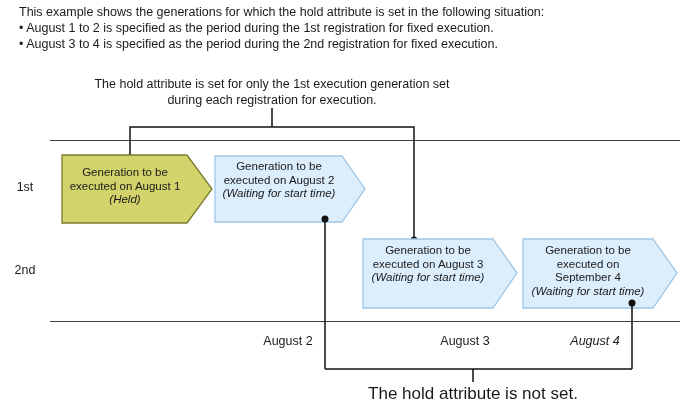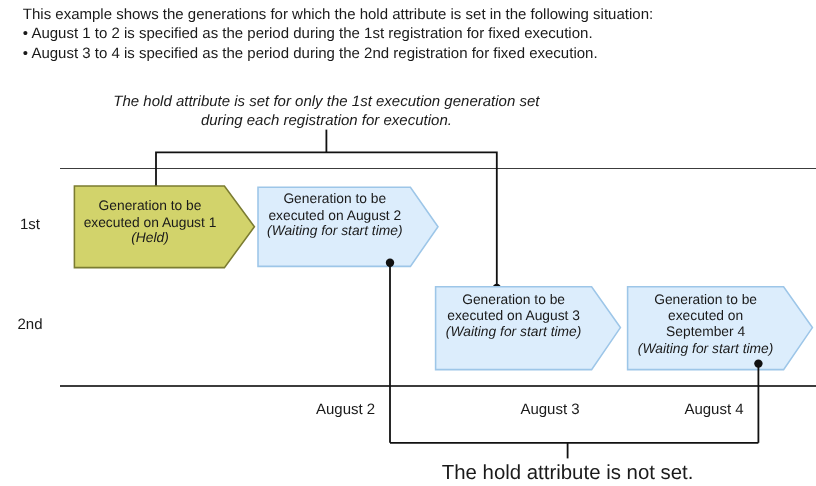--- a/index.html
+++ b/index.html
@@ -10,21 +10,21 @@
     font-family:"Liberation Sans","DejaVu Sans",sans-serif;
     color:#1a1a1a;
     overflow:hidden;
   }
   .intro{
     position:absolute;left:19px;top:4px;width:674px;
     font-size:12.5px;line-height:16px;
   }
   .callout-top{
     position:absolute;left:62px;top:76px;width:420px;
-    font-size:12.5px;line-height:16px;text-align:center;font-style:italic;
+    font-size:12.5px;line-height:16px;text-align:center;
   }
   .callout-bottom{
     position:absolute;left:323px;top:384px;width:300px;
     font-size:17px;text-align:center;
   }
   svg.lines{position:absolute;left:0;top:0;}
   .gen-text{
     position:absolute;
     font-size:11.5px;line-height:13.5px;text-align:center;
   }
@@ -105,18 +105,18 @@
     <div class="status">(Waiting for start time)</div>
   </div>
 
   <div class="gen-text" style="left:527px;top:244px;width:122px;">
     <div>Generation to be</div>
     <div>executed on September 4</div>
     <div class="status">(Waiting for start time)</div>
   </div>
 
   <div class="month-label" style="left:246px;">August 2</div>
-  <div class="month-label" style="left:399px;text-align:right;">August 3</div>
-  <div class="month-label" style="left:553px;">August 4</div>
+  <div class="month-label" style="left:423px;">August 3</div>
+  <div class="month-label" style="left:553px;font-style:italic;">August 4</div>
 
   <div class="callout-bottom">The hold attribute is not set.</div>
 
 </div>
 
 </body></html>

